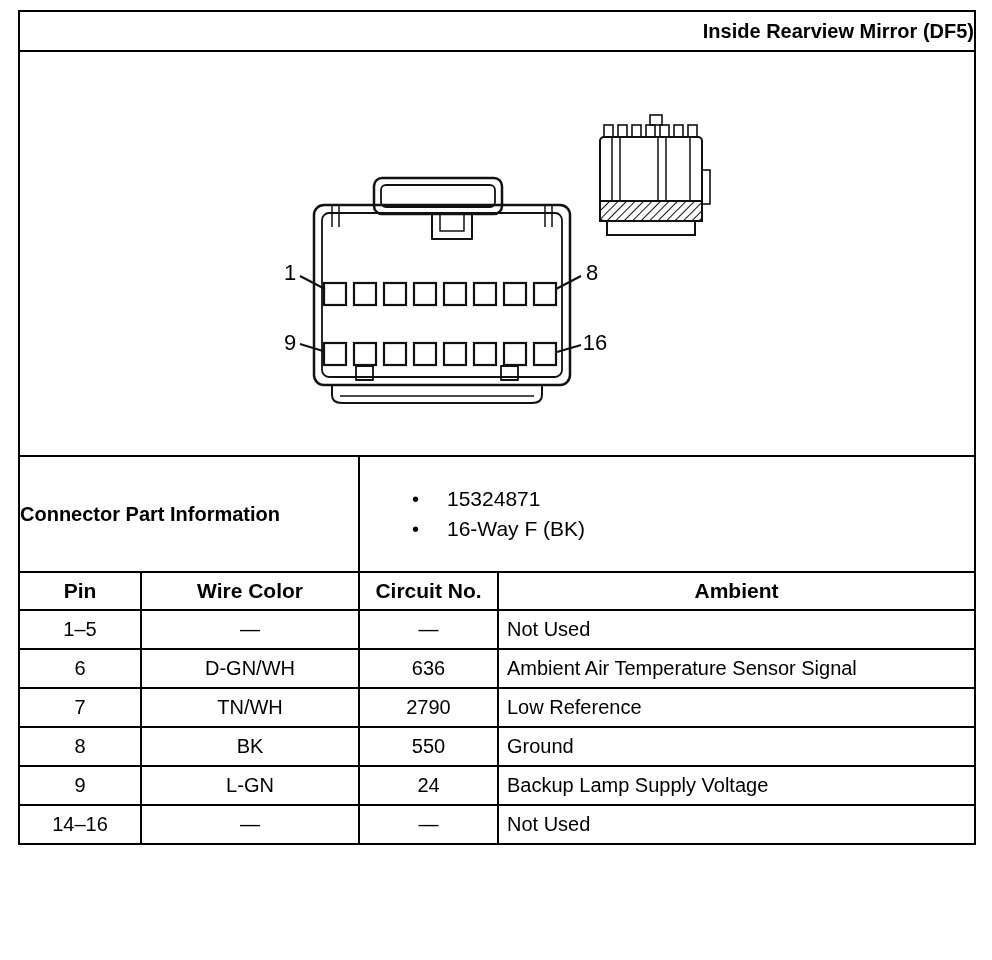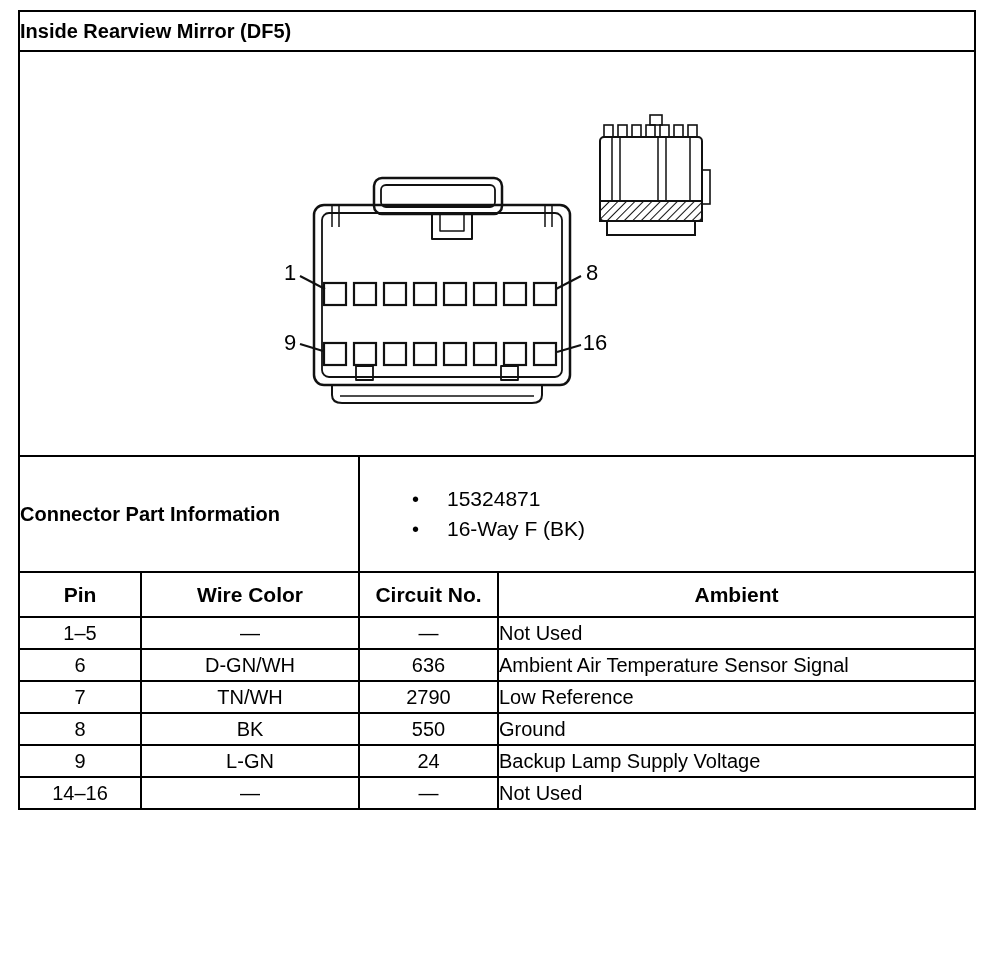--- a/index.html
+++ b/index.html
@@ -10,38 +10,38 @@
   }
   table.main {
     border-collapse: collapse; width: 956px; table-layout: fixed;
     background: #fff;
   }
   table.main td, table.main th {
     border: 2px solid #000; box-sizing: border-box;
     font-size: 20px; padding: 0; vertical-align: middle;
   }
   .title-cell {
-    height: 40px; text-align: left; font-weight: bold; font-size: 21px;
+    height: 40px; text-align: right; font-weight: bold; font-size: 21px;
   }
   .diagram-cell { height: 398px; padding: 0; vertical-align: top; }
   .partinfo-label-cell {
     height: 116px; text-align: left; font-weight: bold; font-size: 21px;
   }
   .partinfo-list-cell { vertical-align: top; padding: 14px 0 0 0; }
   ul.parts-list { list-style: none; margin: 0; padding: 0 0 0 52px; }
   ul.parts-list li {
     display: flex; align-items: center; gap: 28px;
     font-size: 21px; padding: 3px 0;
   }
   ul.parts-list .bullet { font-size: 20px; line-height: 1; }
   tr.head-row th {
-    height: 45px; font-weight: bold; text-align: center; font-size: 21px; margin-top: 39px;
-  }
-  tr.data-row td { height: 32px; text-align: center; font-size: 20px; }
-  tr.data-row td.fn { text-align: left; padding-left: 0; }
+    height: 38px; font-weight: bold; text-align: center; font-size: 21px; margin-top: 39px;
+  }
+  tr.data-row td { height: 39px; text-align: center; font-size: 20px; }
+  tr.data-row td.fn { text-align: left; padding-left: 8px; }
 </style>
 </head>
 <body>
 
 <div class="page">
   <table class="main">
     <colgroup>
       <col style="width:122px">
         <col style="width:218px">
         <col style="width:139px">

